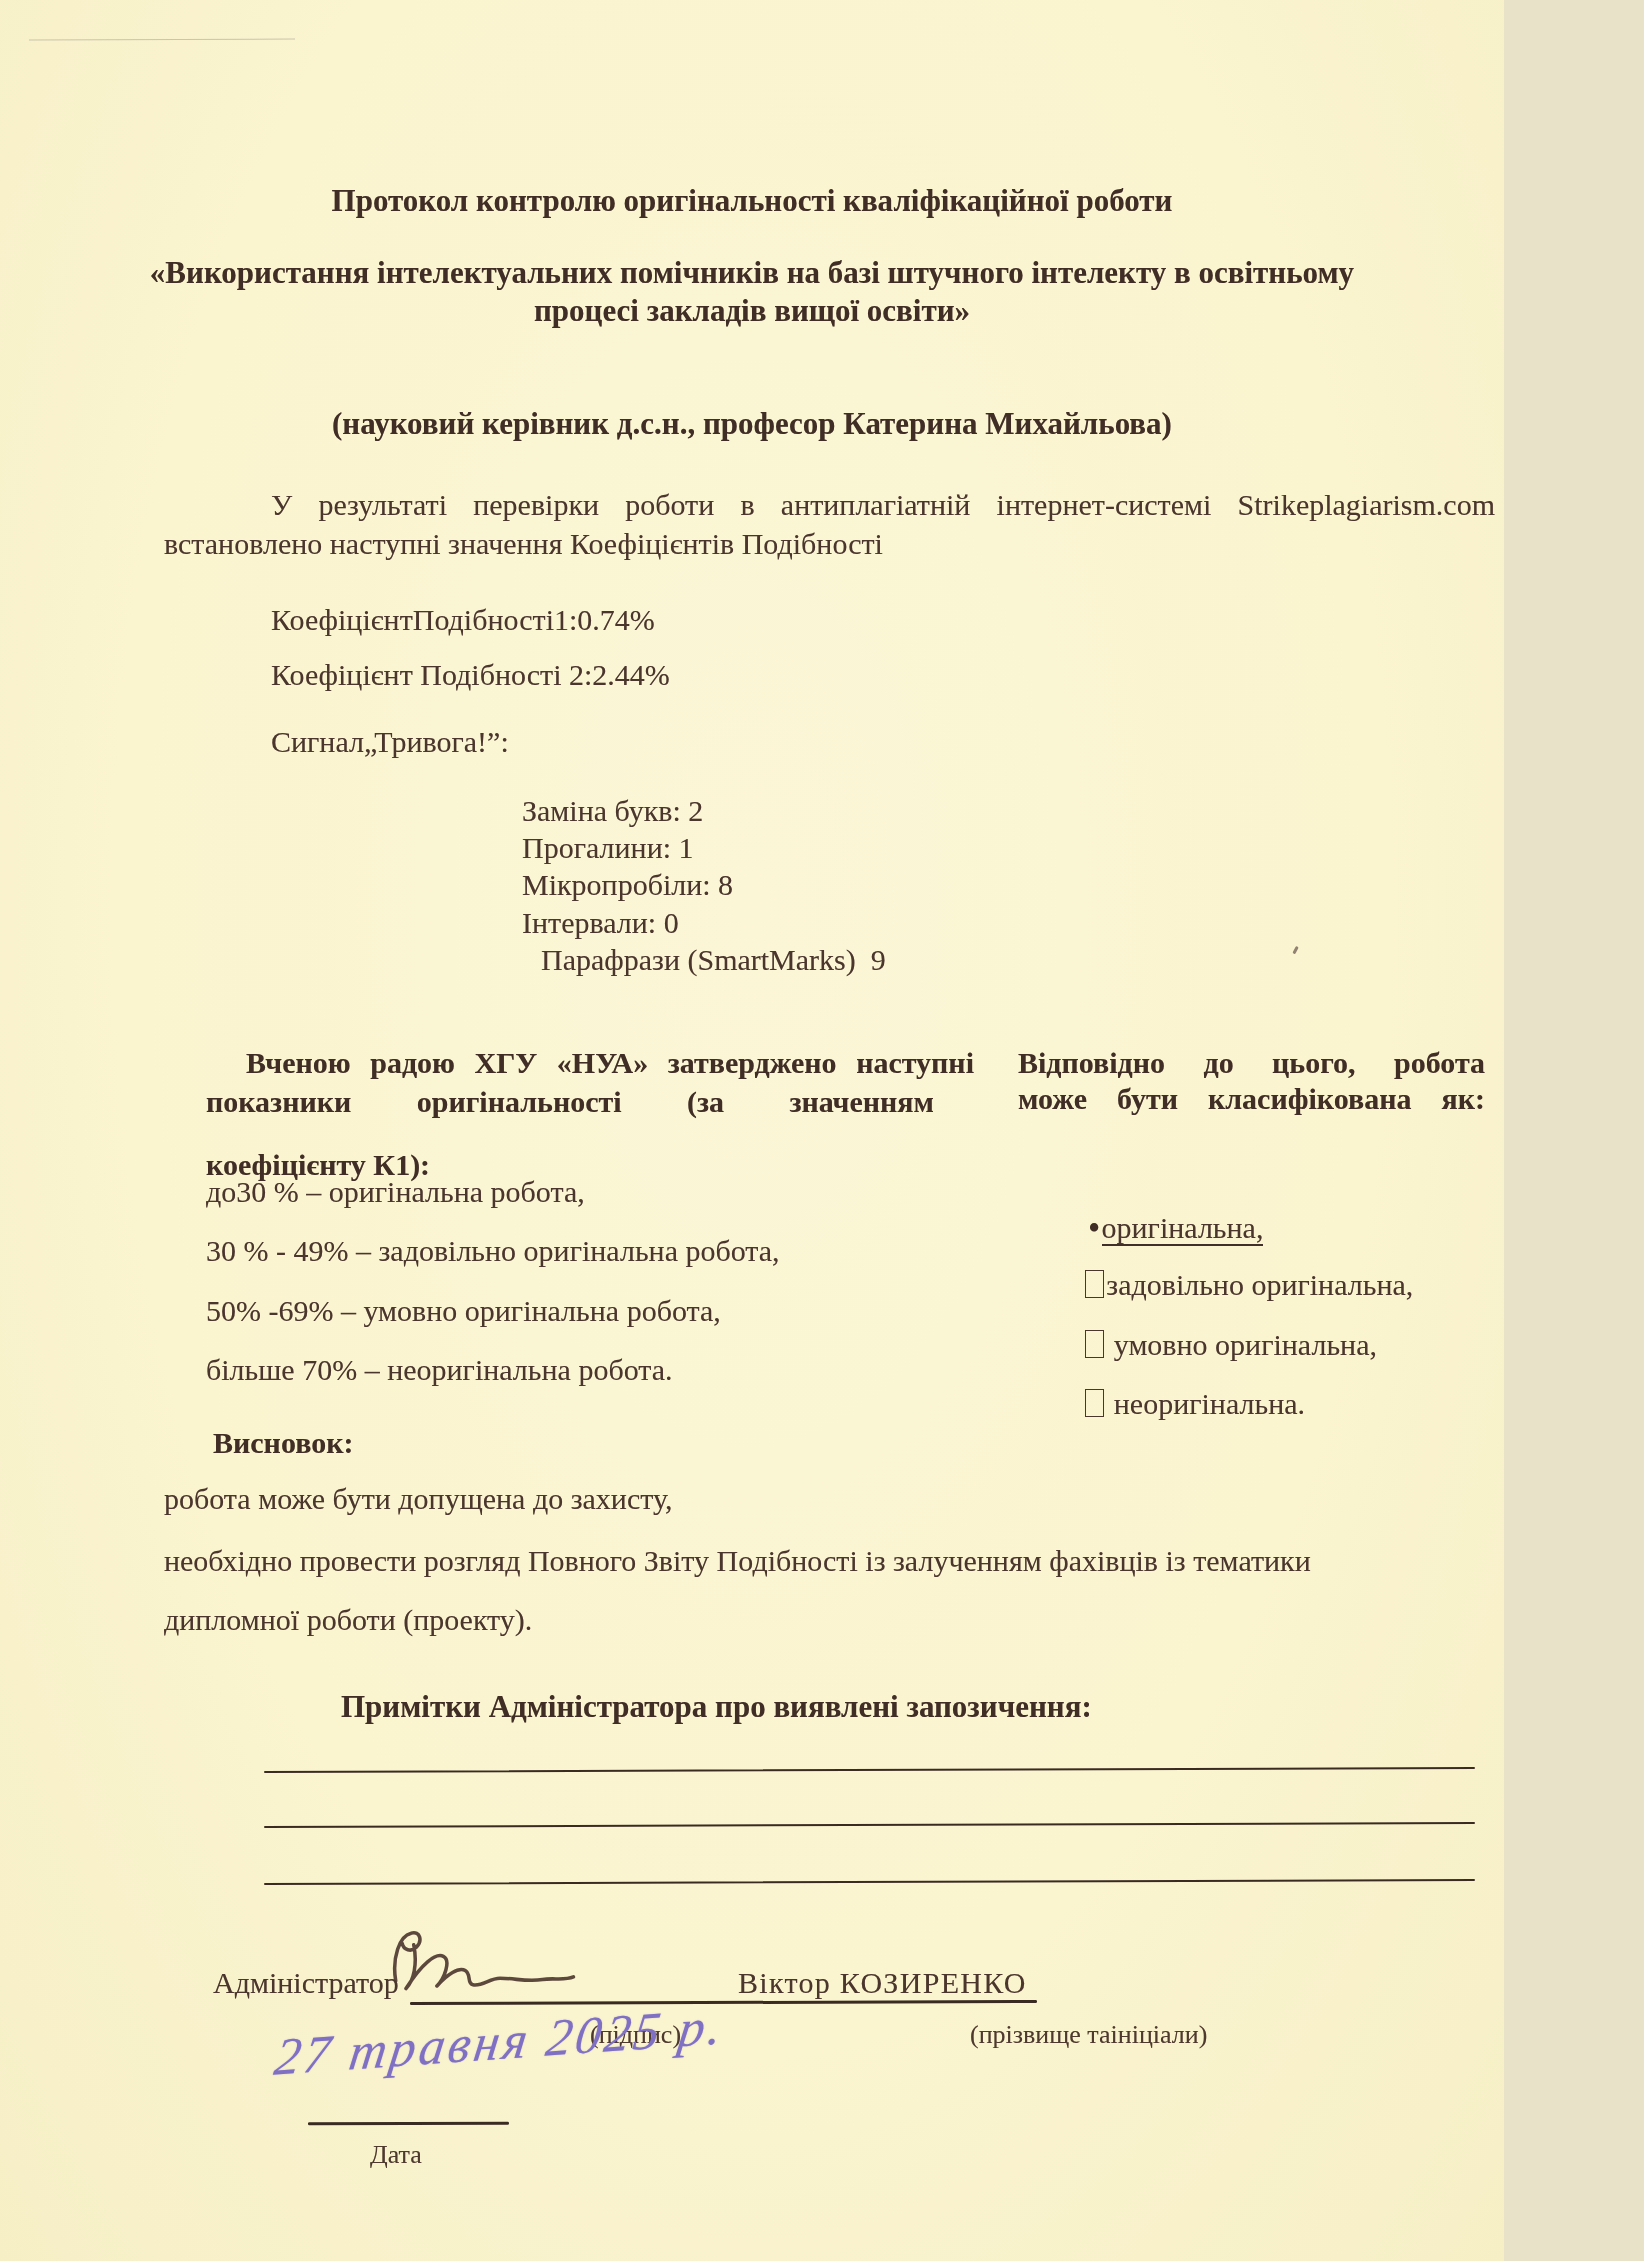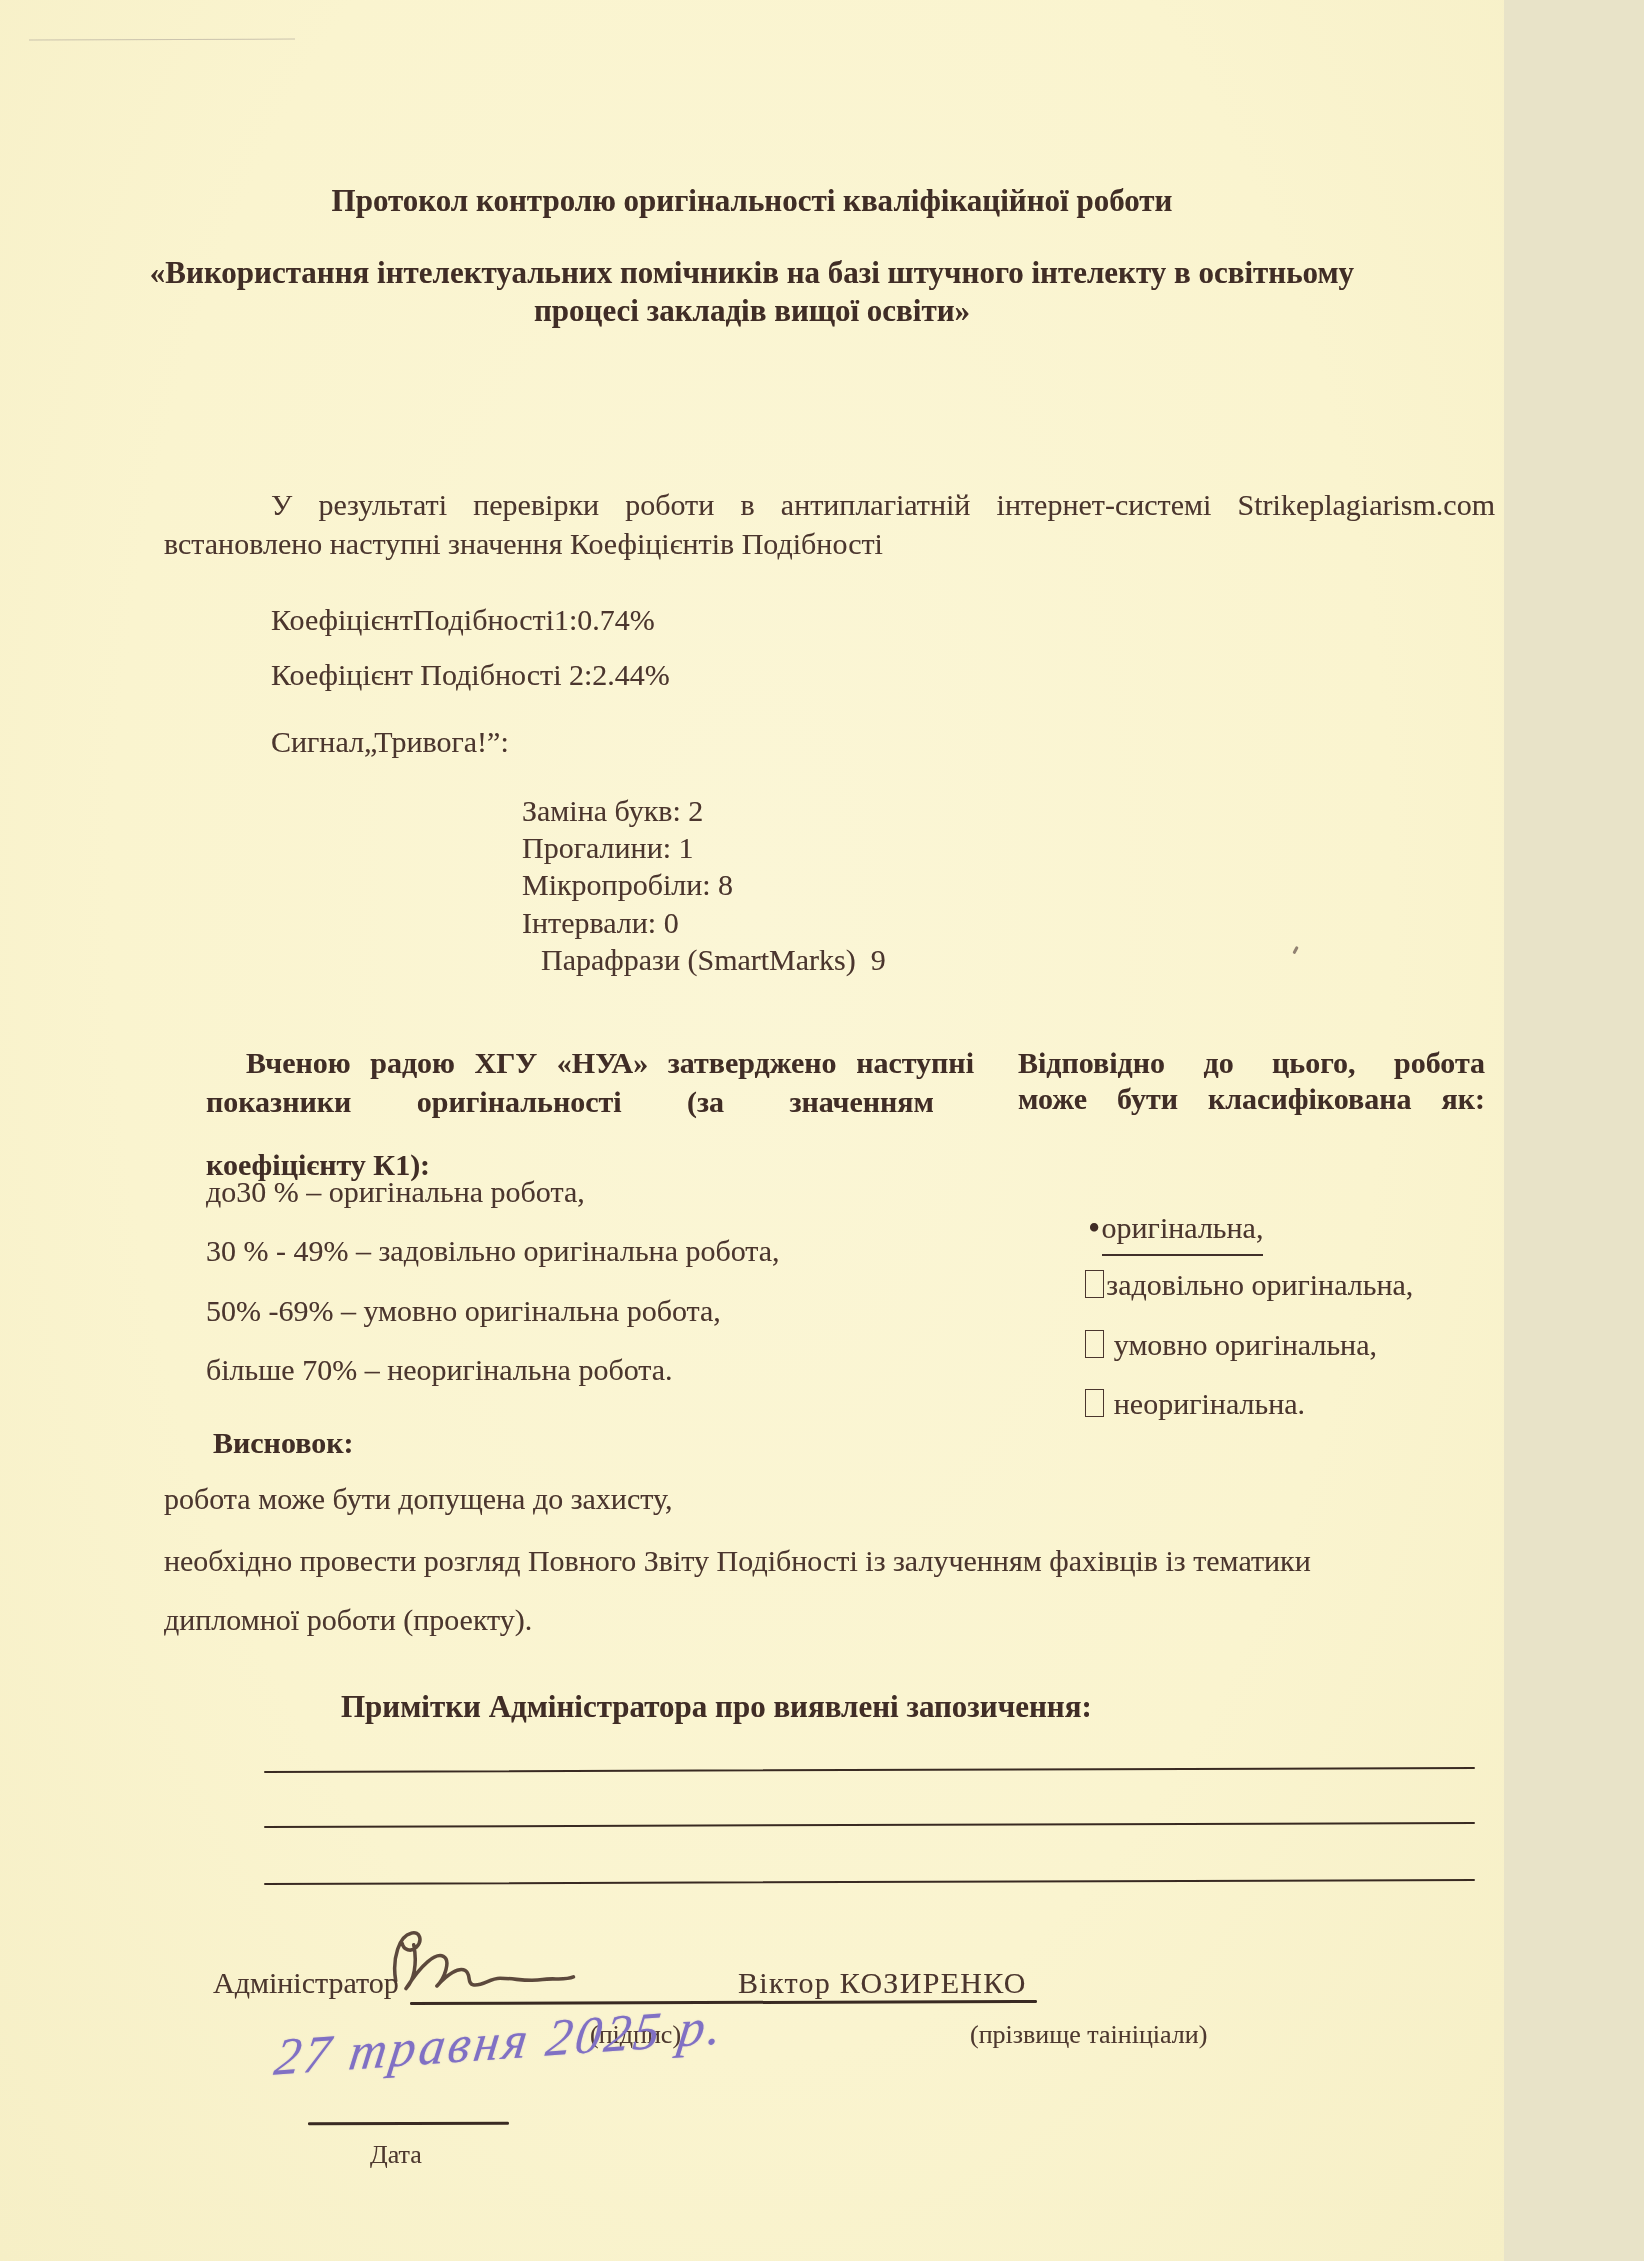--- a/index.html
+++ b/index.html
@@ -26,21 +26,21 @@
   .jl{white-space:normal;text-align:justify;text-align-last:justify;}
   .cap{font-size:26px;color:#4e392f;}
   .hr{position:absolute;height:2.6px;background:#392a22;border-radius:1.3px;transform:rotate(-0.18deg);}
   .thin{height:1.9px;}
   .box{
     display:inline-block;width:17.4px;height:26px;
     border:1.9px solid #4b362e;vertical-align:-3.9px;margin-right:1.9px;
     background:transparent;
   }
   .bullet{font-size:35px;vertical-align:-1.9px;margin-right:1.3px;color:#402d26;}
-  .ul{border-bottom:2.6px solid #41302a;padding-bottom:10px;}
+  .ul{border-bottom:2.6px solid #41302a;padding-bottom:0;}
   .handwriting{
     position:absolute;
     font-size:52px;font-style:italic;
     color:#8070c4;
     letter-spacing:3.2px;
     transform:rotate(-4deg) skewX(-12deg);
     transform-origin:left bottom;
     text-shadow:0 0 1.3px rgba(128,112,196,.45);
     white-space:pre;
   }
@@ -52,20 +52,21 @@
 <body>
 
 <div class="page">
 
   <div class="artifact" style="left:29px;top:39px;width:266px;height:1.3px;transform:rotate(-0.2deg);"></div>
   <div class="speck" style="left:1294px;top:946px;"></div>
 
   <div class="line h b center" style="top:184px;">Протокол контролю оригінальності кваліфікаційної роботи</div>
   <div class="line h b center" style="top:256px;">«Використання інтелектуальних помічників на базі штучного інтелекту в освітньому</div>
   <div class="line h b center" style="top:294px;">процесі закладів вищої освіти»</div>
+  <div class="line h b center" style="top:407px;">(науковий керівник д.с.н., професор Катерина Михайльова)</div>
 
   <div class="line jl" style="top:488px;left:271px;width:1224px;">У результаті перевірки роботи в антиплагіатній інтернет-системі Strikeplagiarism.com</div>
   <div class="line" style="top:527px;left:164px;">встановлено наступні значення Коефіцієнтів Подібності</div>
 
   <div class="line" style="top:603px;left:271px;">КоефіцієнтПодібності1:0.74%</div>
   <div class="line" style="top:658px;left:271px;">Коефіцієнт Подібності 2:2.44%</div>
   <div class="line" style="top:725px;left:271px;">Сигнал„Тривога!”:</div>
 
   <div class="line" style="top:794px;left:522px;">Заміна букв: 2</div>
   <div class="line" style="top:831px;left:522px;">Прогалини: 1</div>

